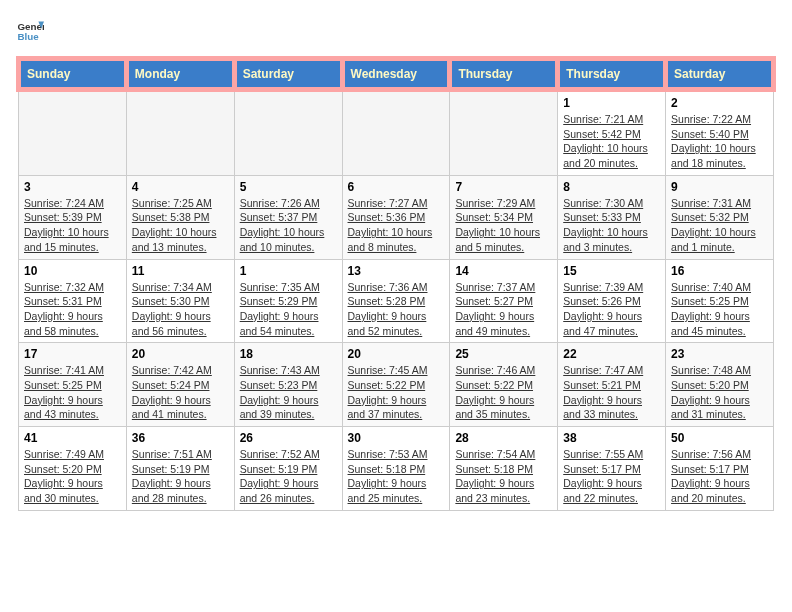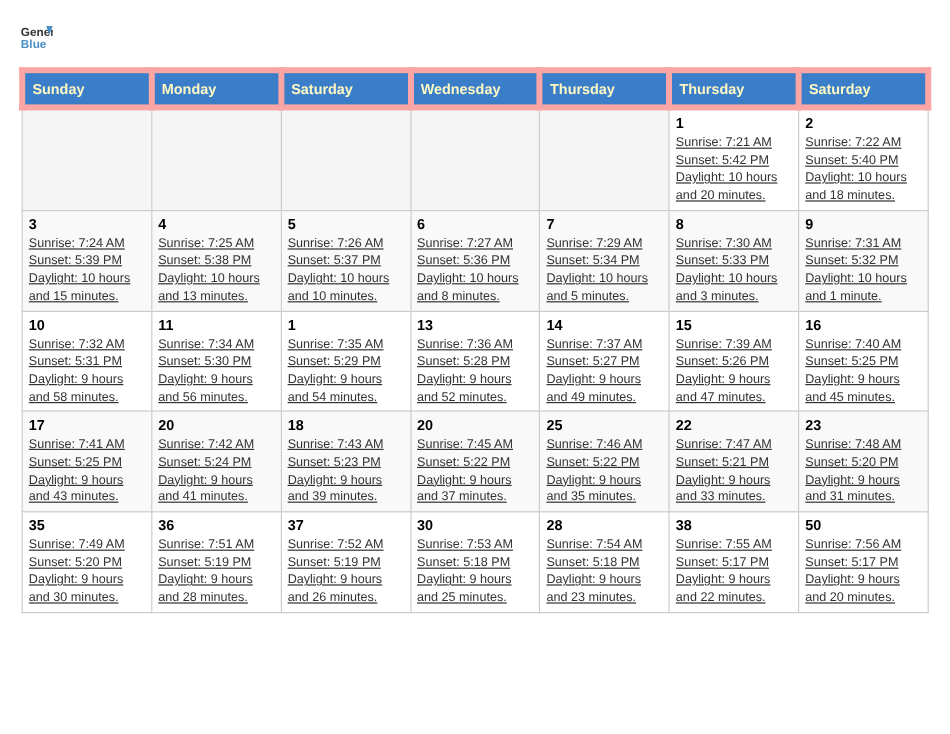--- a/index.html
+++ b/index.html
@@ -211,29 +211,29 @@
           <div class="day-number">22</div>
           <div class="day-info">Sunrise: 7:47 AM<br>Sunset: 5:21 PM<br>Daylight: 9 hours<br>and 33 minutes.</div>
         </td>
         <td>
           <div class="day-number">23</div>
           <div class="day-info">Sunrise: 7:48 AM<br>Sunset: 5:20 PM<br>Daylight: 9 hours<br>and 31 minutes.</div>
         </td>
       </tr>
       <tr>
         <td>
-          <div class="day-number">35</div>
+          <div class="day-number">41</div>
           <div class="day-info">Sunrise: 7:49 AM<br>Sunset: 5:20 PM<br>Daylight: 9 hours<br>and 30 minutes.</div>
         </td>
         <td>
           <div class="day-number">36</div>
           <div class="day-info">Sunrise: 7:51 AM<br>Sunset: 5:19 PM<br>Daylight: 9 hours<br>and 28 minutes.</div>
         </td>
         <td>
-          <div class="day-number">37</div>
+          <div class="day-number">26</div>
           <div class="day-info">Sunrise: 7:52 AM<br>Sunset: 5:19 PM<br>Daylight: 9 hours<br>and 26 minutes.</div>
         </td>
         <td>
           <div class="day-number">30</div>
           <div class="day-info">Sunrise: 7:53 AM<br>Sunset: 5:18 PM<br>Daylight: 9 hours<br>and 25 minutes.</div>
         </td>
         <td>
           <div class="day-number">28</div>
           <div class="day-info">Sunrise: 7:54 AM<br>Sunset: 5:18 PM<br>Daylight: 9 hours<br>and 23 minutes.</div>
         </td>

